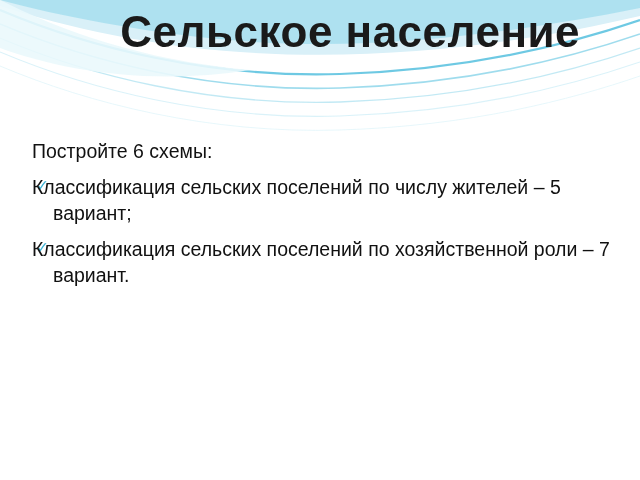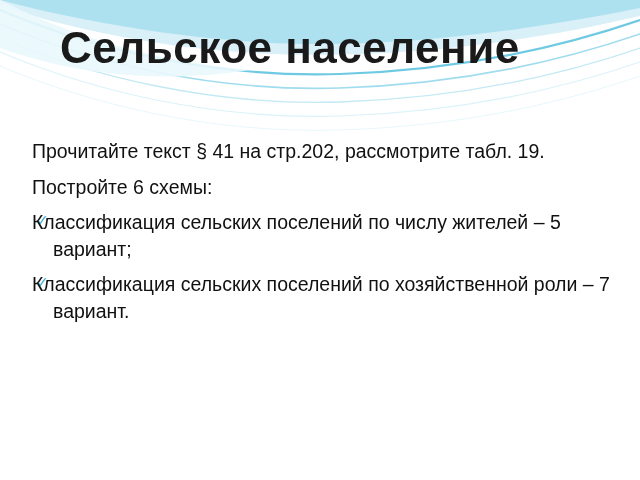--- a/index.html
+++ b/index.html
@@ -23,24 +23,24 @@
   .decor {
     position: absolute;
     top: 0;
     left: 0;
     width: 640px;
     height: 160px;
     pointer-events: none;
   }
   .title {
     position: absolute;
-    top: 22px;
+    top: 6px;
     left: 60px;
     width: 520px;
-    text-align: left;
+    text-align: right;
     font-size: 44px;
     line-height: 1.18;
     font-weight: bold;
     color: #1a1a1a;
     letter-spacing: 0.5px;
   }
   .body-block {
     position: absolute;
     top: 138px;
     left: 32px;
@@ -88,21 +88,20 @@
     <path d="M0,38 C90,76 210,106 340,102 C470,98 570,72 640,48" fill="none" stroke="#b3e4f1" stroke-width="1.3" opacity="0.8"></path>
     <path d="M0,52 C90,90 210,120 340,116 C470,112 570,86 640,62" fill="none" stroke="#cdeef7" stroke-width="1.1" opacity="0.75"></path>
     <path d="M0,66 C90,104 210,134 340,130 C470,126 570,100 640,76" fill="none" stroke="#ddf3fa" stroke-width="1" opacity="0.7"></path>
     <path d="M0,0 C60,30 140,60 250,70 C150,86 60,70 0,48 Z" fill="#eaf8fc" opacity="0.9"></path>
   </svg>
 
   <div class="title">Сельское население</div>
 
   <div class="body-block">
 
-    <p class="para">Прочитайте текст § 41 на стр.202, рассмотрите табл. 19.</p>
     <p class="para">Постройте 6 схемы:</p>
 
     <div class="bullet-row">
       <span class="bullet-mark">✓</span>
       <span class="bullet-text">Классификация сельских поселений по числу жителей – 5 вариант;</span>
     </div>
 
     <div class="bullet-row">
       <span class="bullet-mark">✓</span>
       <span class="bullet-text">Классификация сельских поселений по хозяйственной роли – 7 вариант.</span>

